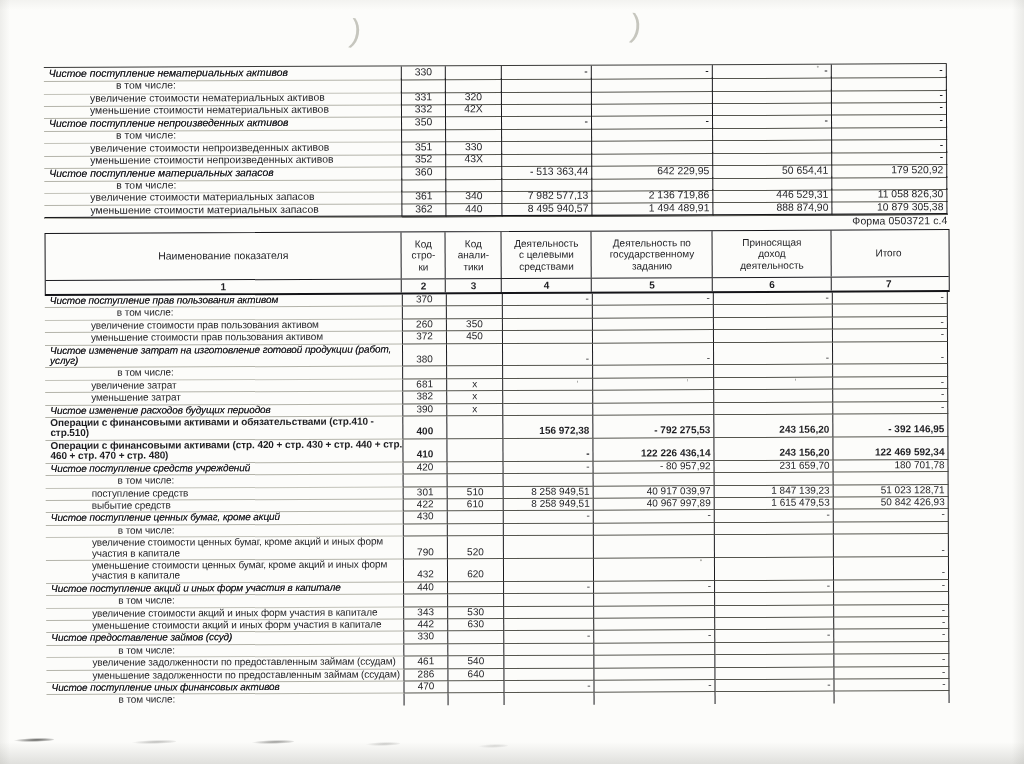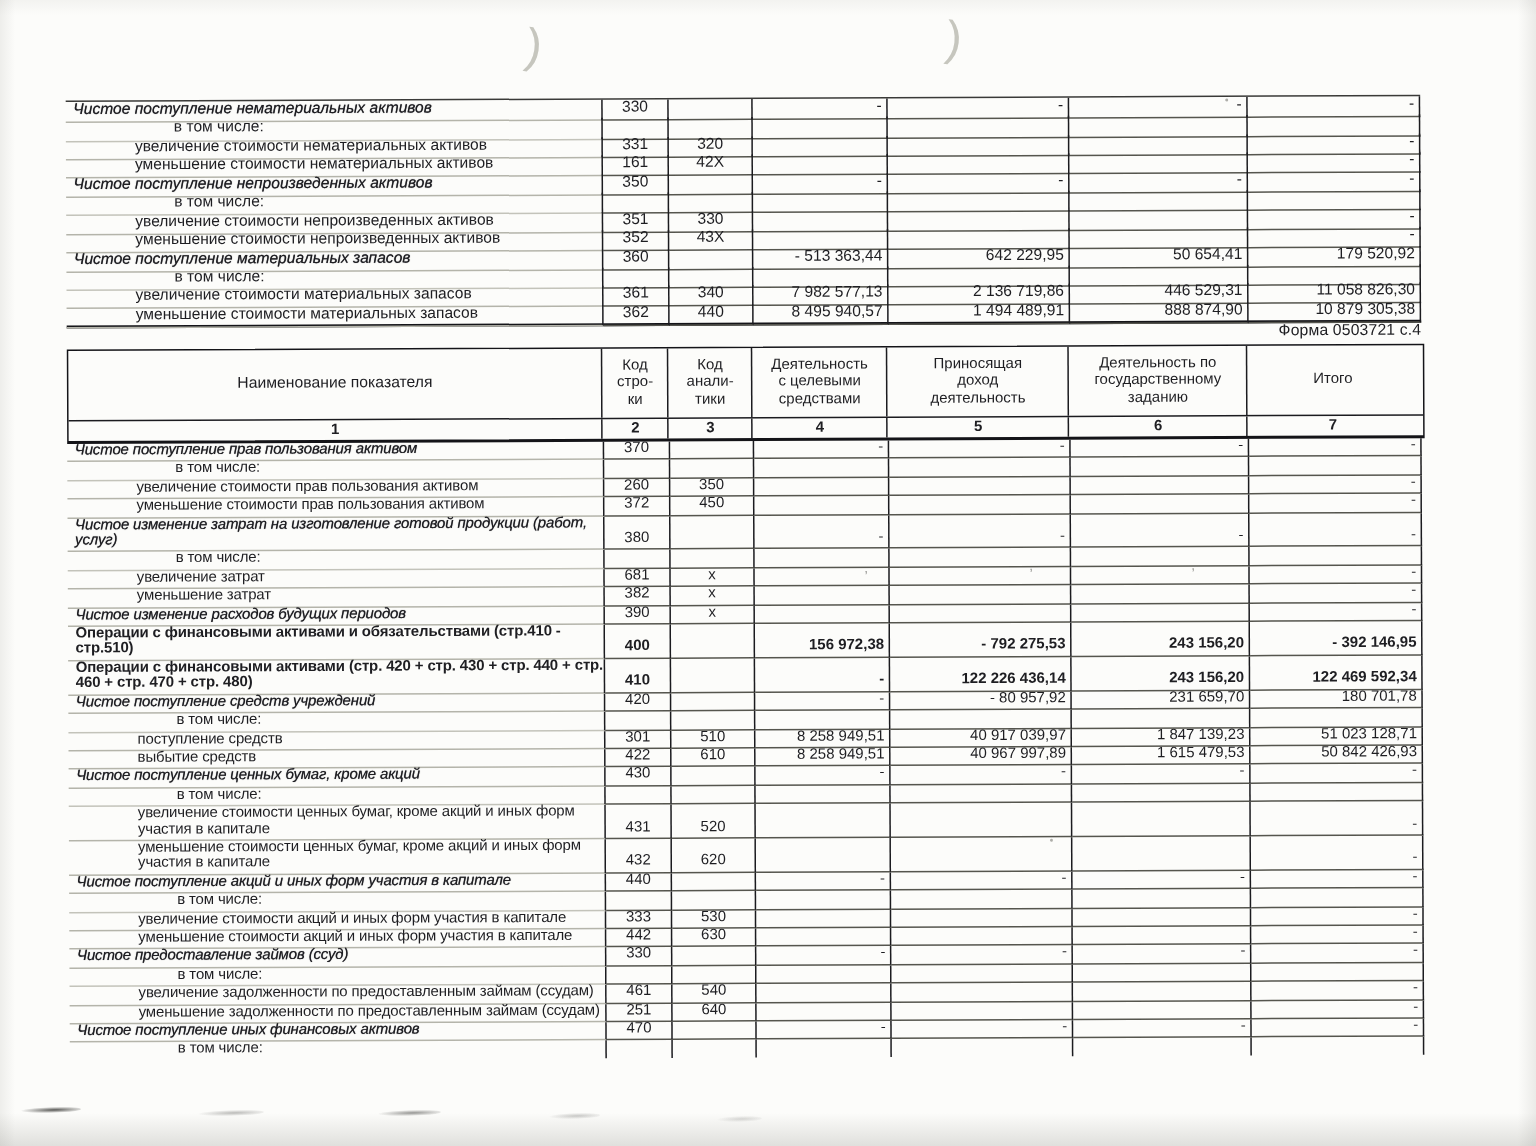--- a/index.html
+++ b/index.html
@@ -119,21 +119,21 @@
           <div class="cell v6"></div>
           <div class="cell v7">
             <span>-</span>
           </div>
         </div>
         <div class="trow sub">
           <div class="cell name">
             <span>уменьшение стоимости нематериальных активов</span>
           </div>
           <div class="cell code">
-            <span>161</span>
+            <span>332</span>
           </div>
           <div class="cell an">
             <span>42X</span>
           </div>
           <div class="cell v4"></div>
           <div class="cell v5"></div>
           <div class="cell v6"></div>
           <div class="cell v7">
             <span>-</span>
           </div>
@@ -291,26 +291,26 @@
         <div class="hcell c1">Наименование показателя</div>
         <div class="hcell">Код
 стро-
 ки</div>
         <div class="hcell">Код
 анали-
 тики</div>
         <div class="hcell">Деятельность
 с целевыми
 средствами</div>
+        <div class="hcell">Деятельность по
+государственному
+заданию</div>
         <div class="hcell">Приносящая
 доход
 деятельность</div>
-        <div class="hcell">Деятельность по
-государственному
-заданию</div>
         <div class="hcell">Итого</div>
       </div>
       <div class="nrow">
         <div class="ncell">1</div>
         <div class="ncell">2</div>
         <div class="ncell">3</div>
         <div class="ncell">4</div>
         <div class="ncell">5</div>
         <div class="ncell">6</div>
         <div class="ncell">7</div>
@@ -617,21 +617,21 @@
           <div class="cell v4"></div>
           <div class="cell v5"></div>
           <div class="cell v6"></div>
           <div class="cell v7"></div>
         </div>
         <div class="trow sub">
           <div class="cell name">
             <span>увеличение стоимости ценных бумаг, кроме акций и иных форм участия в капитале</span>
           </div>
           <div class="cell code">
-            <span>431</span>
+            <span>790</span>
           </div>
           <div class="cell an">
             <span>520</span>
           </div>
           <div class="cell v4"></div>
           <div class="cell v5"></div>
           <div class="cell v6"></div>
           <div class="cell v7">
             <span>-</span>
           </div>
@@ -683,21 +683,21 @@
           <div class="cell v4"></div>
           <div class="cell v5"></div>
           <div class="cell v6"></div>
           <div class="cell v7"></div>
         </div>
         <div class="trow sub">
           <div class="cell name">
             <span>увеличение стоимости акций и иных форм участия в капитале</span>
           </div>
           <div class="cell code">
-            <span>333</span>
+            <span>343</span>
           </div>
           <div class="cell an">
             <span>530</span>
           </div>
           <div class="cell v4"></div>
           <div class="cell v5"></div>
           <div class="cell v6"></div>
           <div class="cell v7">
             <span>-</span>
           </div>
@@ -766,21 +766,21 @@
           <div class="cell v6"></div>
           <div class="cell v7">
             <span>-</span>
           </div>
         </div>
         <div class="trow sub">
           <div class="cell name">
             <span>уменьшение задолженности по  предоставленным займам (ссудам)</span>
           </div>
           <div class="cell code">
-            <span>251</span>
+            <span>286</span>
           </div>
           <div class="cell an">
             <span>640</span>
           </div>
           <div class="cell v4"></div>
           <div class="cell v5"></div>
           <div class="cell v6"></div>
           <div class="cell v7">
             <span>-</span>
           </div>

